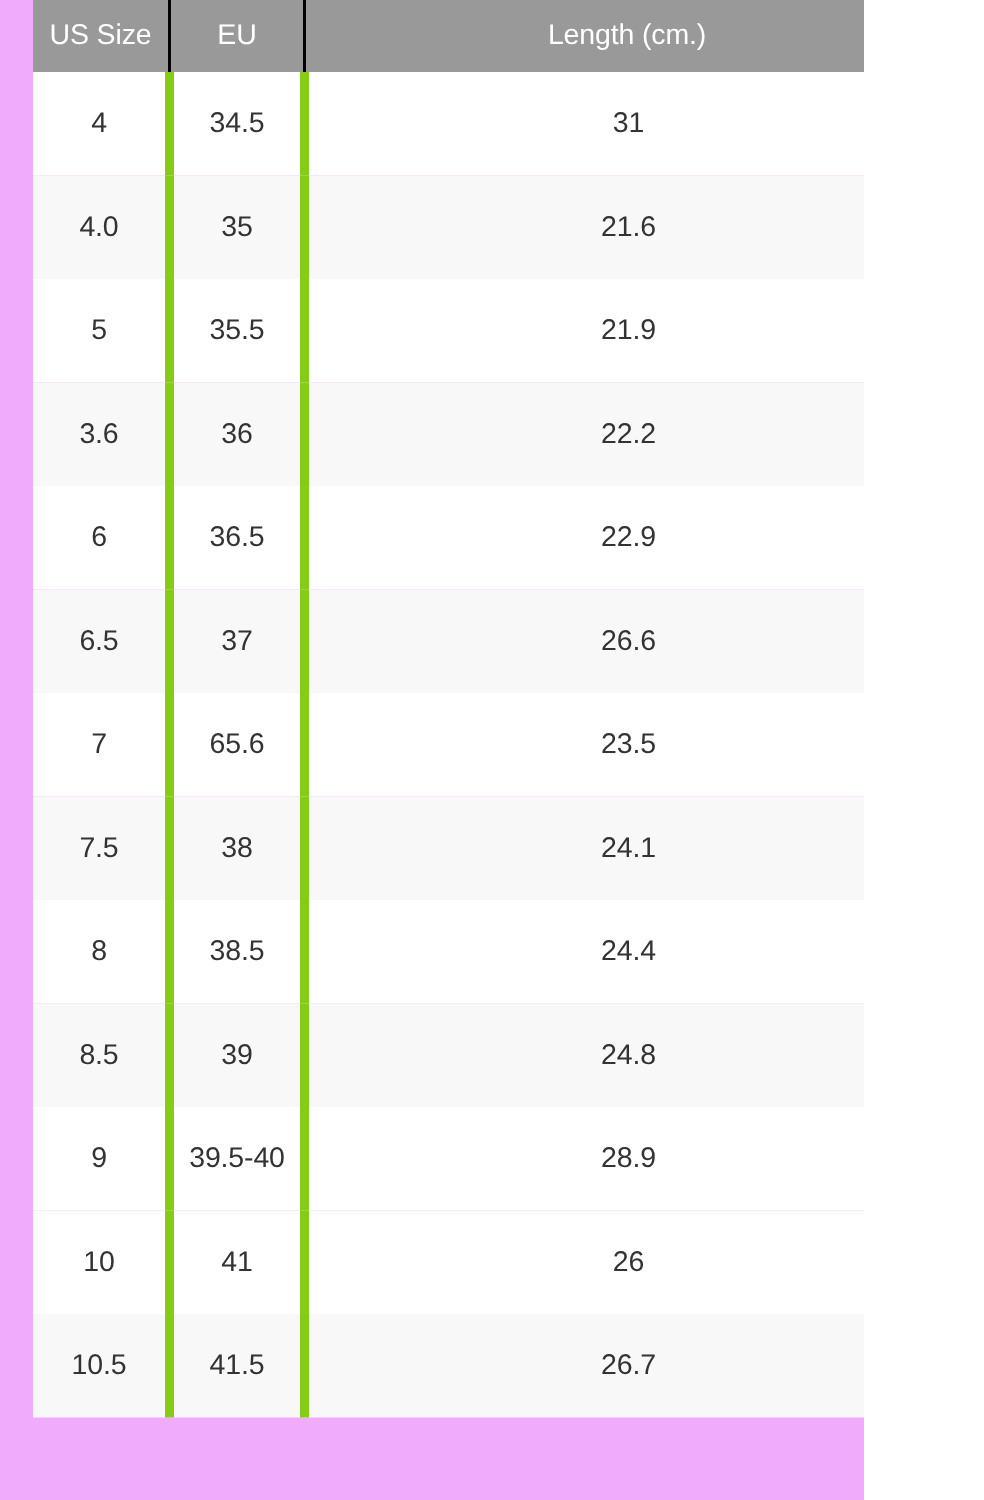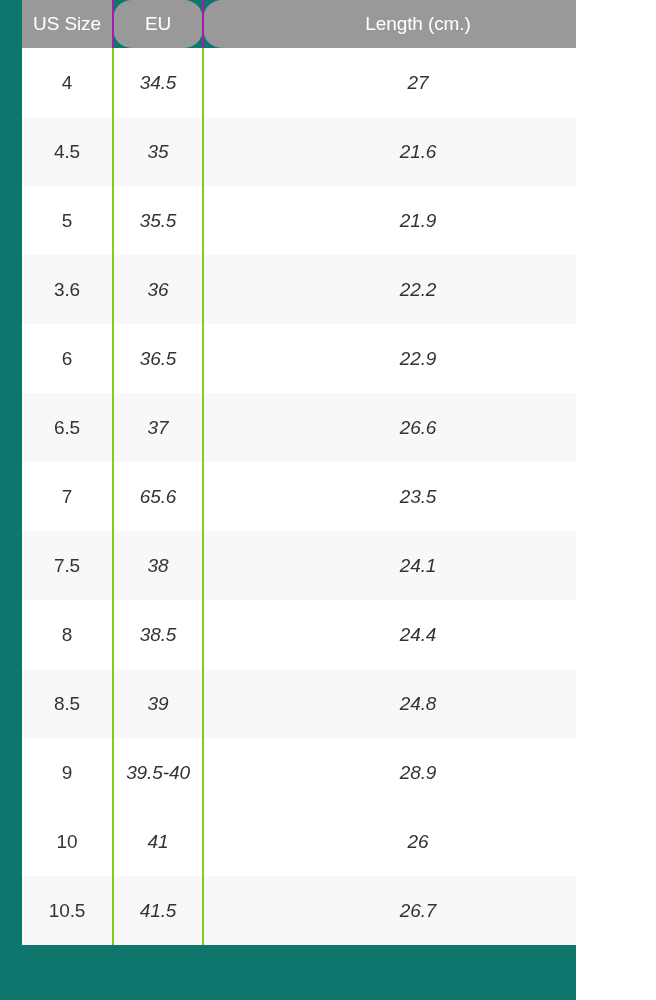--- a/index.html
+++ b/index.html
@@ -13,21 +13,21 @@
     height: 1000px;
     overflow: hidden;
     font-family: "Liberation Sans", sans-serif;
     -webkit-font-smoothing: antialiased;
   }
 
   #size-chart-wrapper {
     position: relative;
     width: 576px;
     height: 1000px;
-    background: #0f766e;
+    background: #f0abfc;
     overflow: hidden;
   }
 
   table.size-table {
     position: absolute;
     left: 22px;
     top: 0;
     width: 610px;
     border-collapse: collapse;
     table-layout: fixed;
@@ -48,22 +48,21 @@
     font-weight: 400;
     text-align: center;
     vertical-align: middle;
     padding: 0;
     height: 48px;
     line-height: 48px;
     white-space: nowrap;
     letter-spacing: -0.1px;
   }
   th.header-cell.sep-left {
-    border-left: 2px solid #a21caf;
-    border-radius: 19px;
+    border-left: 2px solid #000000;
   }
 
   
   tbody tr.data-row { height: 69px; }
 
   tbody tr.row-odd  td.data-cell { background: #ffffff; }
   tbody tr.row-even td.data-cell { background: #f8f8f8; }
 
   td.data-cell {
     color: #333333;
@@ -71,22 +70,21 @@
     font-weight: 400;
     text-align: center;
     vertical-align: middle;
     padding: 0;
     height: 69px;
     line-height: 69px;
     white-space: nowrap;
     letter-spacing: -0.1px;
   }
   td.data-cell.sep-left {
-    border-left: 2px solid #84cc16;
-    font-style: italic;
+    border-left: 6px solid #84cc16;
   }
 </style>
 </head>
 <body>
 
 <div id="size-chart-wrapper">
 
   <table class="size-table">
     <colgroup>
       <col class="col-us">
@@ -99,24 +97,24 @@
         <th class="header-cell">US Size</th>
         <th class="header-cell sep-left">EU</th>
         <th class="header-cell sep-left">Length (cm.)</th>
       </tr>
     </thead>
 
     <tbody id="table-body">
         <tr class="data-row row-odd">
           <td class="data-cell">4</td>
           <td class="data-cell sep-left">34.5</td>
-          <td class="data-cell sep-left">27</td>
+          <td class="data-cell sep-left">31</td>
         </tr>
         <tr class="data-row row-even">
-          <td class="data-cell">4.5</td>
+          <td class="data-cell">4.0</td>
           <td class="data-cell sep-left">35</td>
           <td class="data-cell sep-left">21.6</td>
         </tr>
         <tr class="data-row row-odd">
           <td class="data-cell">5</td>
           <td class="data-cell sep-left">35.5</td>
           <td class="data-cell sep-left">21.9</td>
         </tr>
         <tr class="data-row row-even">
           <td class="data-cell">3.6</td>

